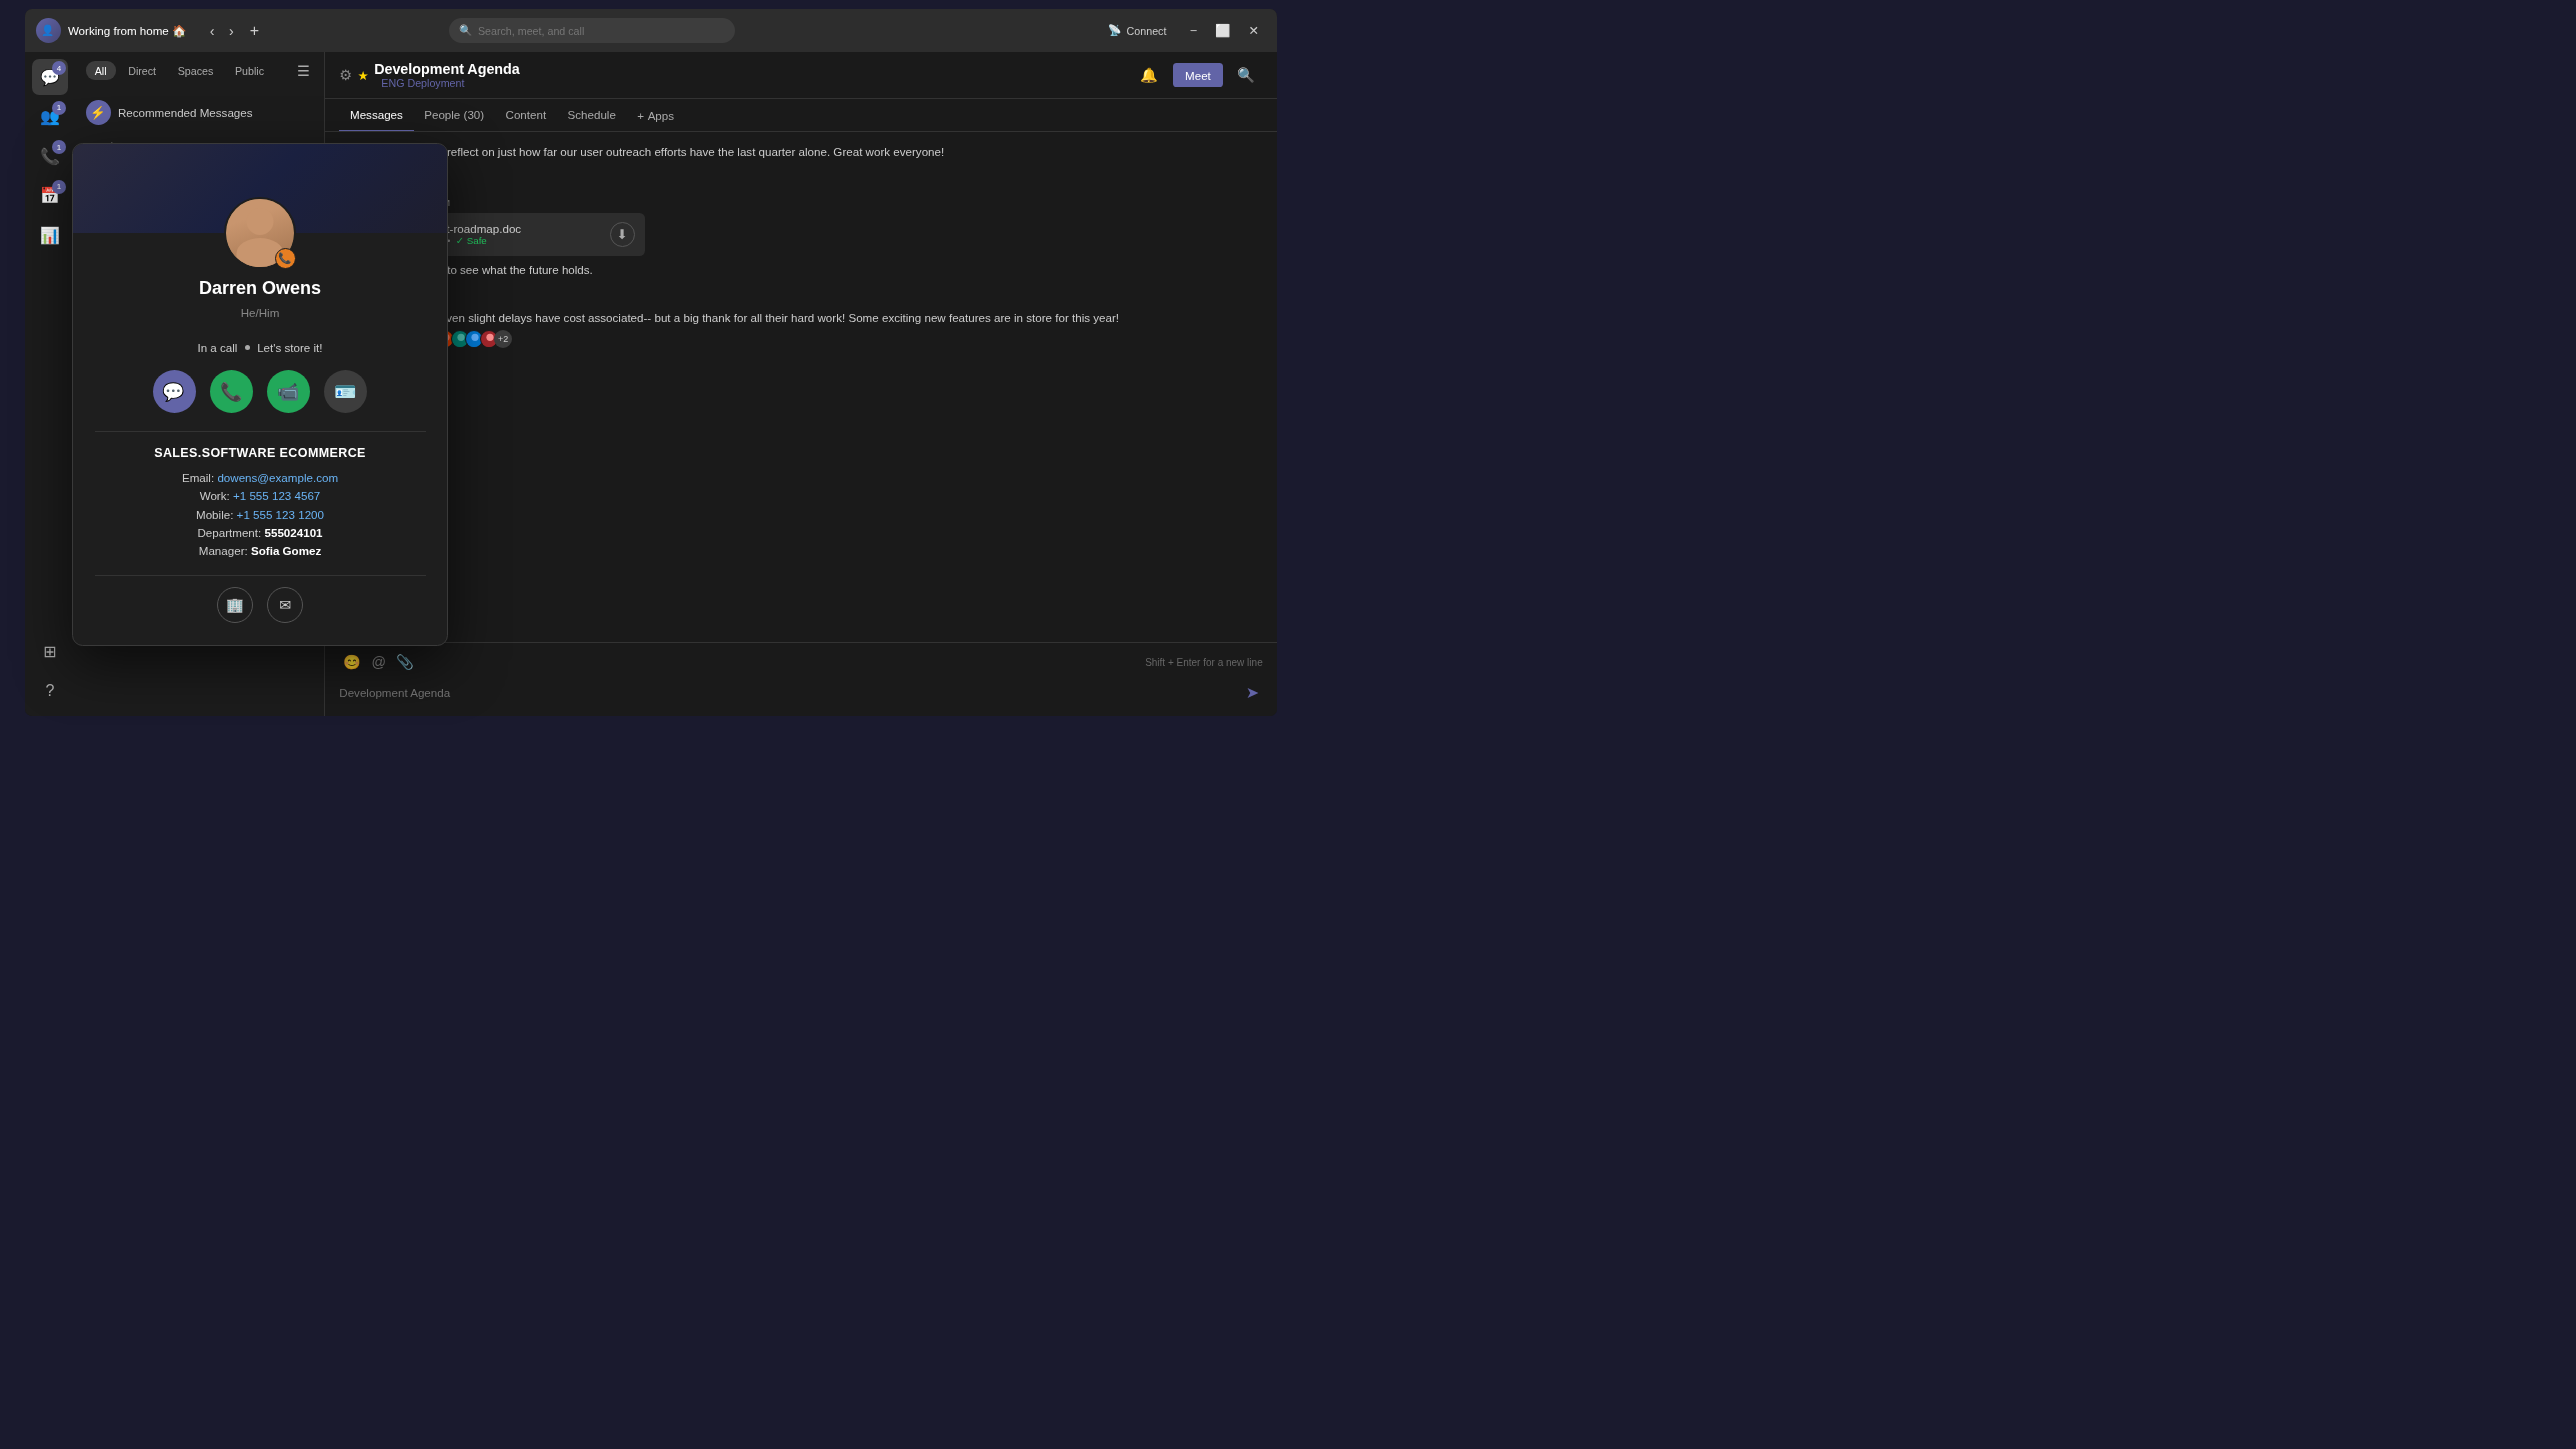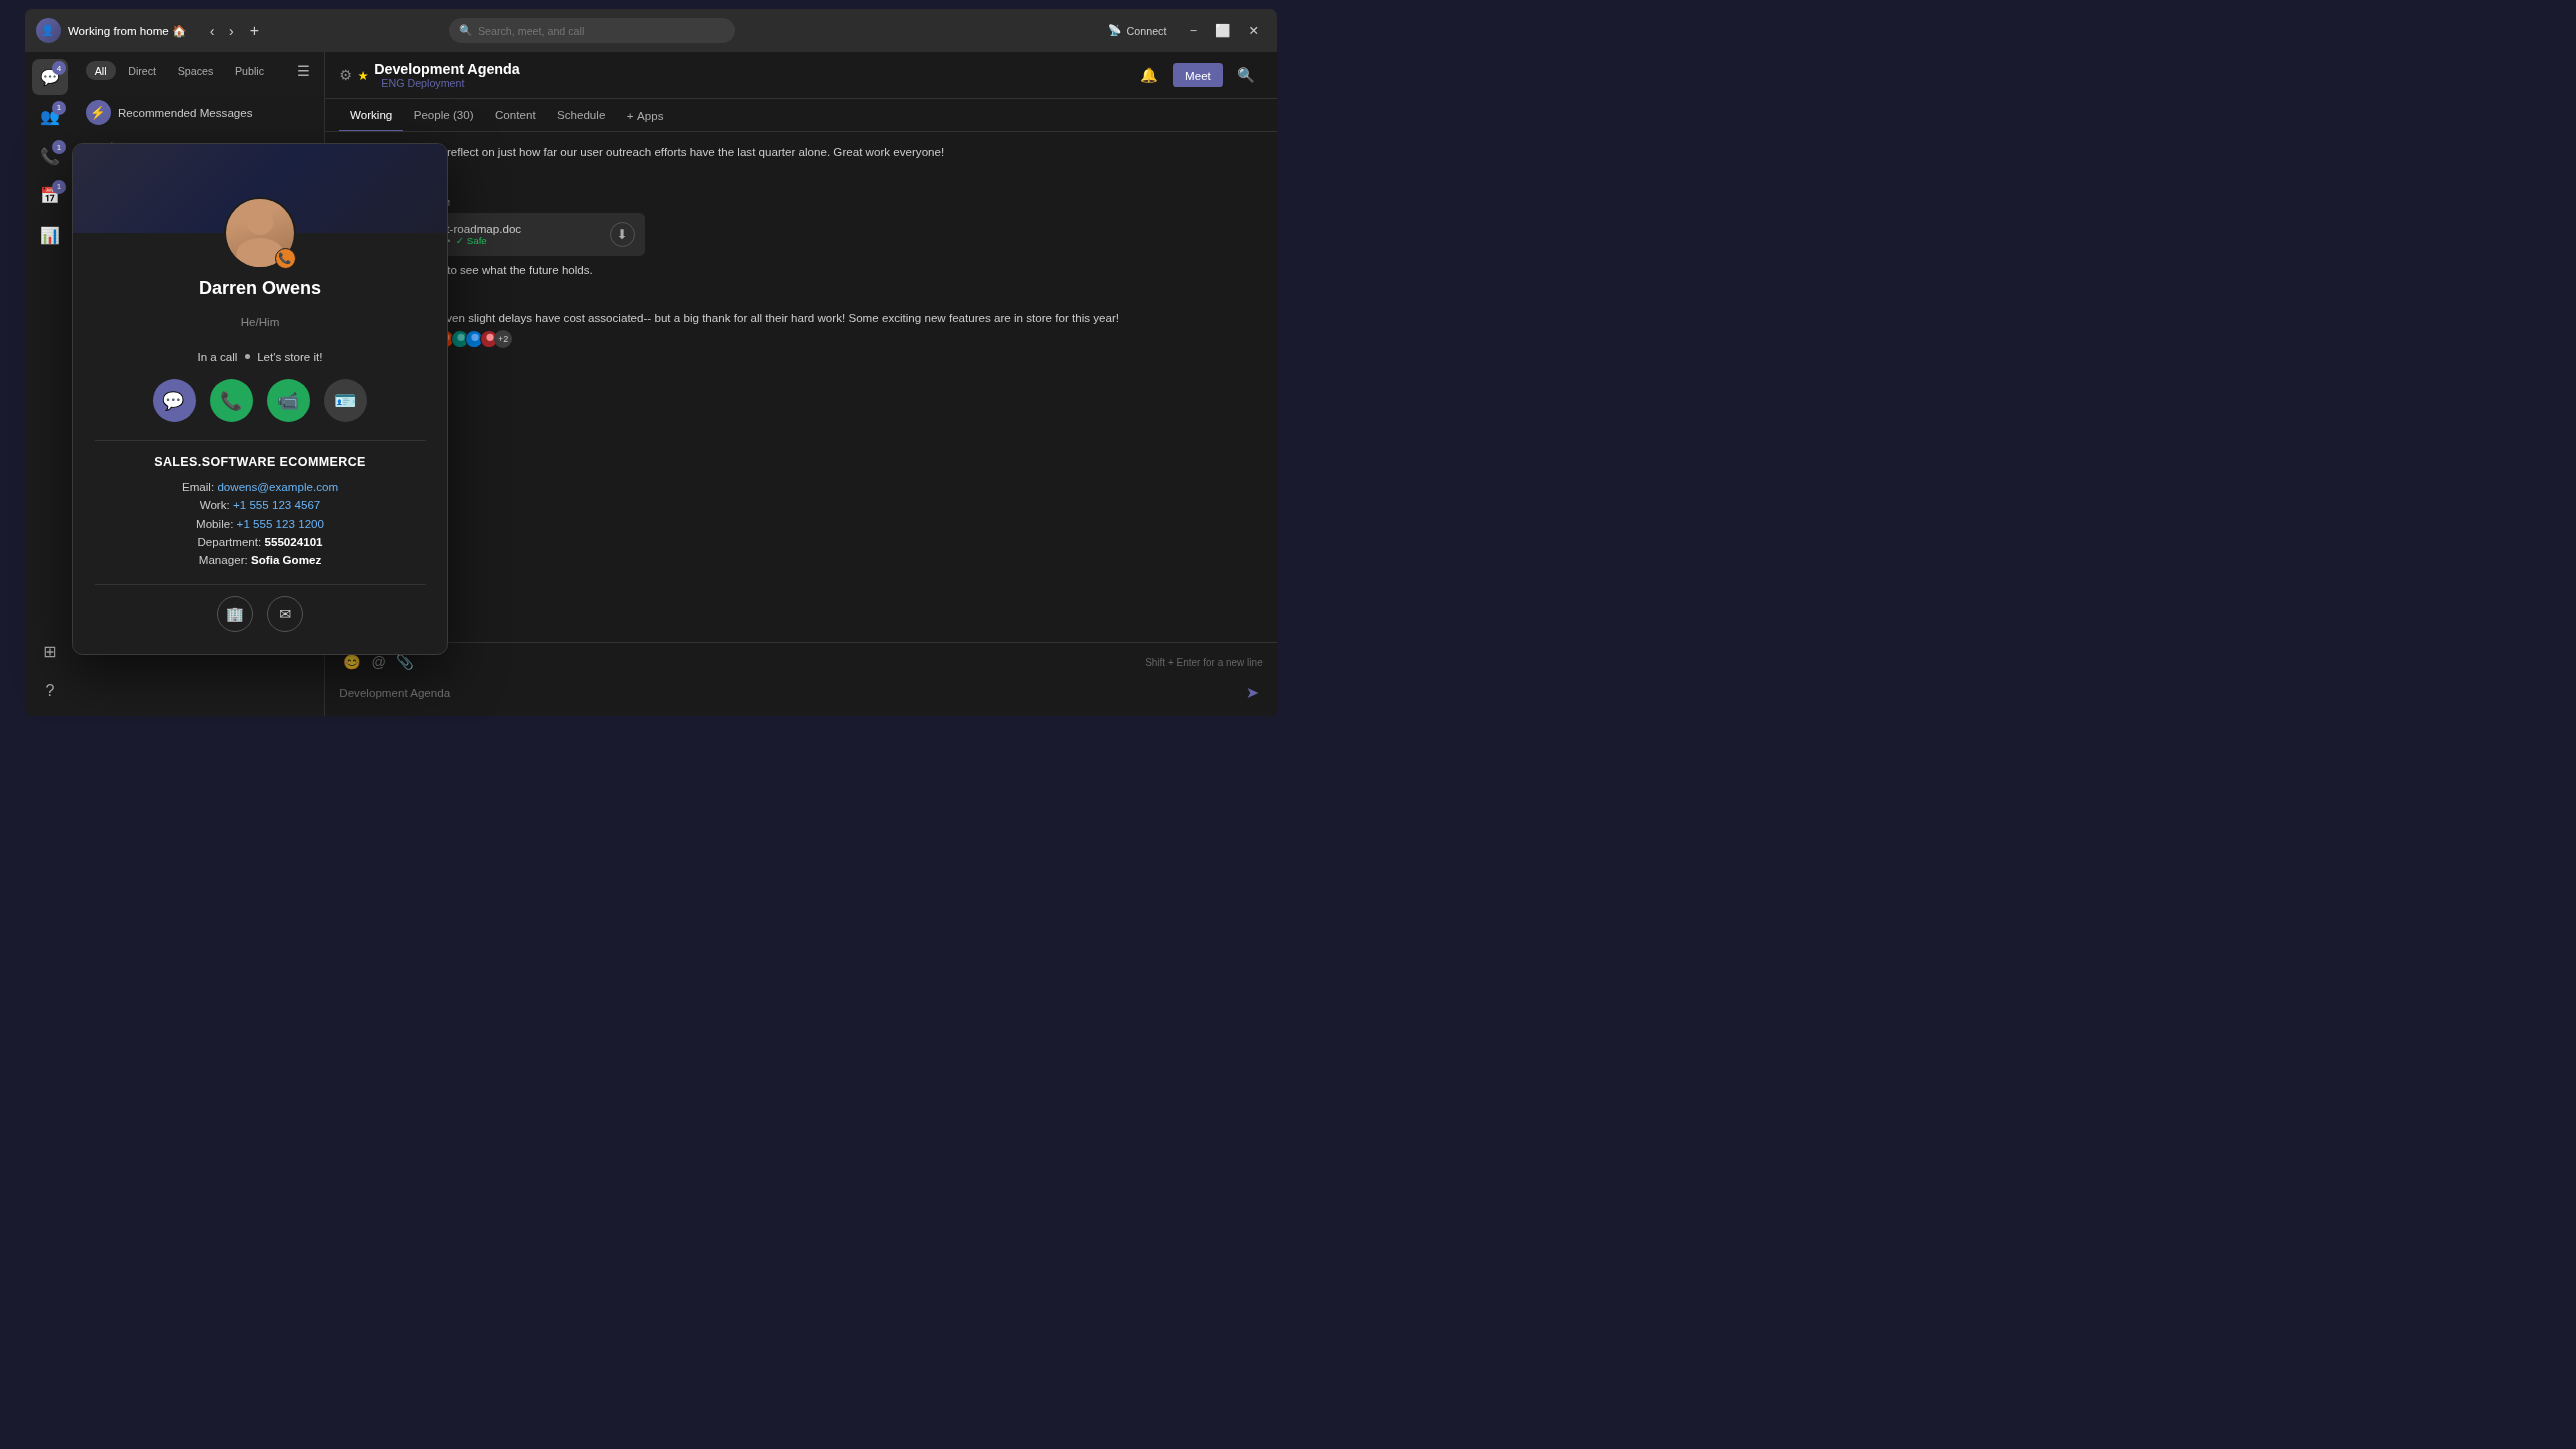--- a/index.html
+++ b/index.html
@@ -724,21 +724,21 @@
 
     .card-body {
       padding: 45px 21.5px 21.5px;
       text-align: center;
     }
 
     .card-name {
       color: #ffffff;
       font-size: 18px;
       font-weight: 700;
-      margin-bottom: 16px;
+      margin-bottom: 7px;
     }
 
     .card-pronouns {
       color: #888888;
       font-size: 11.6px;
       margin-bottom: 22px;
     }
 
     .card-status {
       color: #cccccc;
@@ -1044,21 +1044,21 @@
           <span class="channel-subtitle">ENG Deployment</span>
         </div>
         <div class="header-actions">
           <button class="icon-btn">🔔</button>
           <button class="meet-btn">Meet</button>
           <button class="icon-btn">🔍</button>
         </div>
       </div>
 
       <div class="channel-tabs">
-        <button class="channel-tab active">Working</button>
+        <button class="channel-tab active">Messages</button>
         <button class="channel-tab">People (30)</button>
         <button class="channel-tab">Content</button>
         <button class="channel-tab">Schedule</button>
         <div class="apps-tab">
           <span>+</span>
           <span>Apps</span>
         </div>
       </div>
 
       <div class="messages-area">

